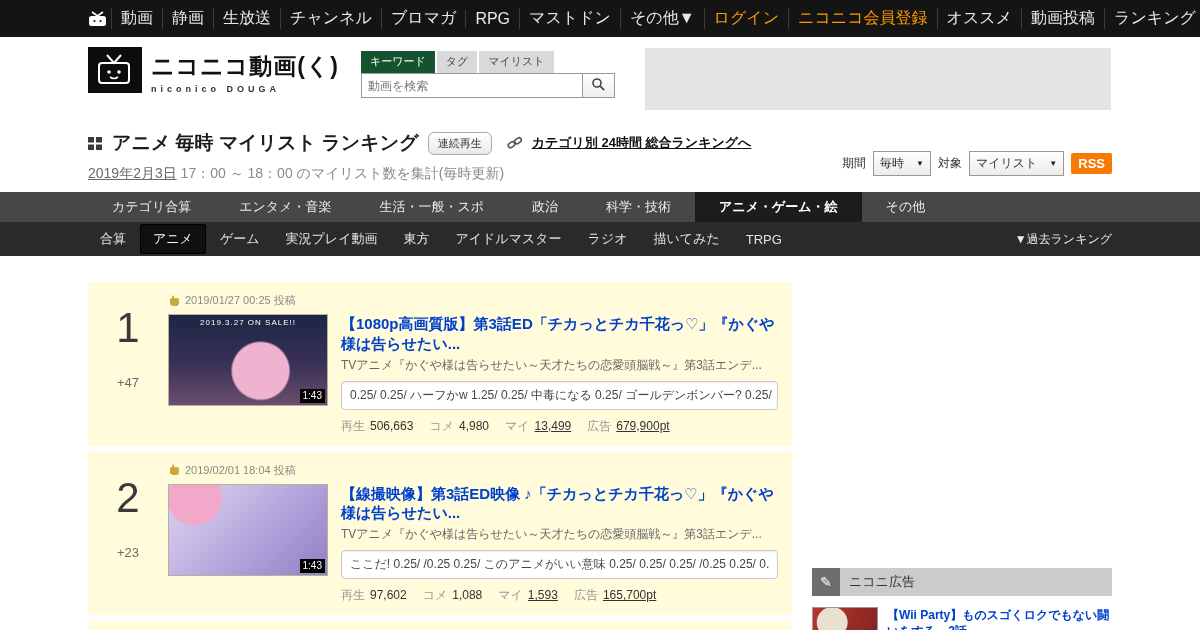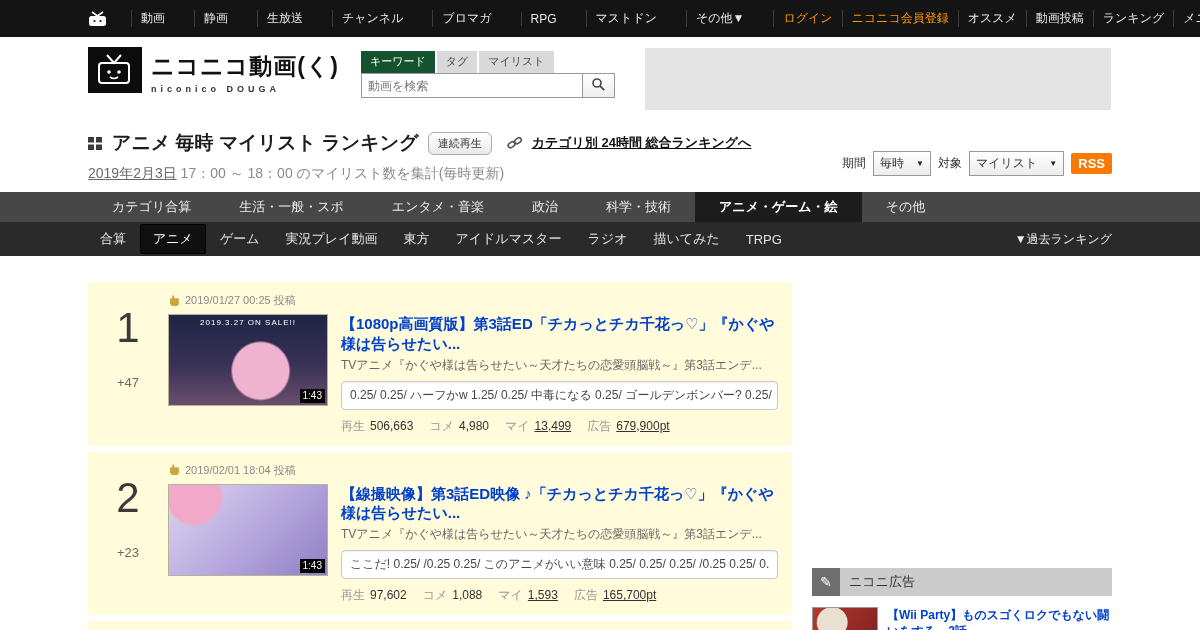--- a/index.html
+++ b/index.html
@@ -1,20 +1,20 @@
 <!DOCTYPE html>
 <html><head>
 <meta charset="utf-8">
 <style>
   * { box-sizing:border-box; margin:0; padding:0; }
   html,body { width:1200px; height:630px; overflow:hidden; }
   body { font-family:"Liberation Sans","DejaVu Sans",sans-serif; background:#fff; color:#333; }
 
   
-  .topbar { height:37px; background:#141414; display:flex; align-items:center; padding:0 44px 0 88px; font-size:12px;gap:20px; }
+  .topbar { height:37px; background:#141414; display:flex; align-items:center; padding:0 44px 0 88px; font-size:16px; }
   .tb-item { color:#e9e9e9; padding:0 9px; border-left:1px solid #3c3c3c; cursor:pointer; white-space:nowrap; }
   .tb-item:first-of-type { border-left:none; }
   .tb-item.accent { color:#f90; }
   .tb-right { margin-left:auto; display:flex; align-items:center; }
   .tb-right .tb-item { border-left:1px solid #3c3c3c; }
   .tv-icon { margin-right:4px; display:flex; align-items:center; }
 
   
   .header { height:78px; background:#fff; position:relative; padding:10px 0 0 88px; display:flex; }
   .logo-mark { width:54px; height:46px; background:#0c0c0c; flex-shrink:0; display:flex; align-items:center; justify-content:center; }
@@ -188,22 +188,22 @@
     <span class="selectbox">
       <span>マイリスト</span>
       <span class="arr">▼</span>
     </span>
     <span class="rss-btn">RSS</span>
   </div>
 </div>
 
 <div class="catbar">
   <span class="cat">カテゴリ合算</span>
+  <span class="cat">エンタメ・音楽</span>
   <span class="cat">生活・一般・スポ</span>
-  <span class="cat">エンタメ・音楽</span>
   <span class="cat">政治</span>
   <span class="cat">科学・技術</span>
   <span class="cat active">アニメ・ゲーム・絵</span>
   <span class="cat">その他</span>
 </div>
 <div class="genrebar">
   <span class="genre">合算</span>
   <span class="genre active">アニメ</span>
   <span class="genre">ゲーム</span>
   <span class="genre">実況プレイ動画</span>

